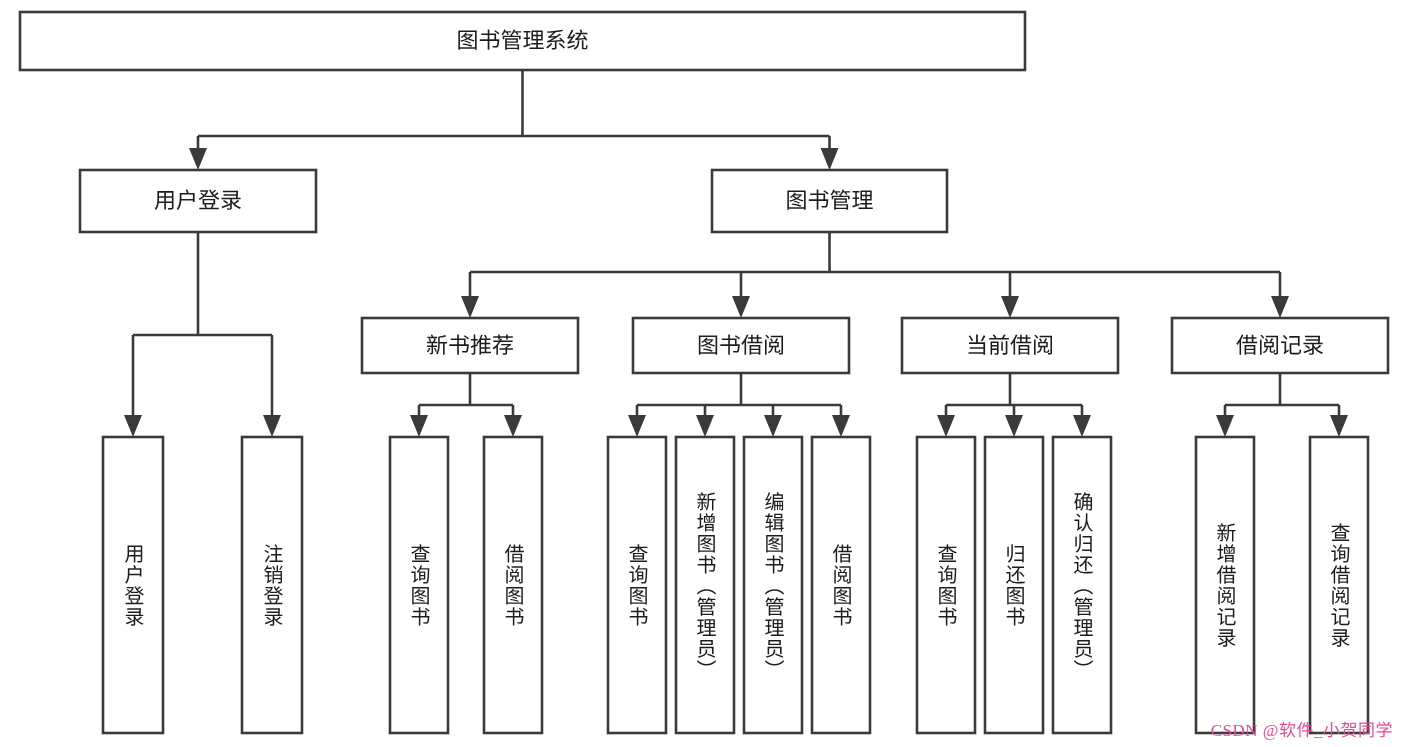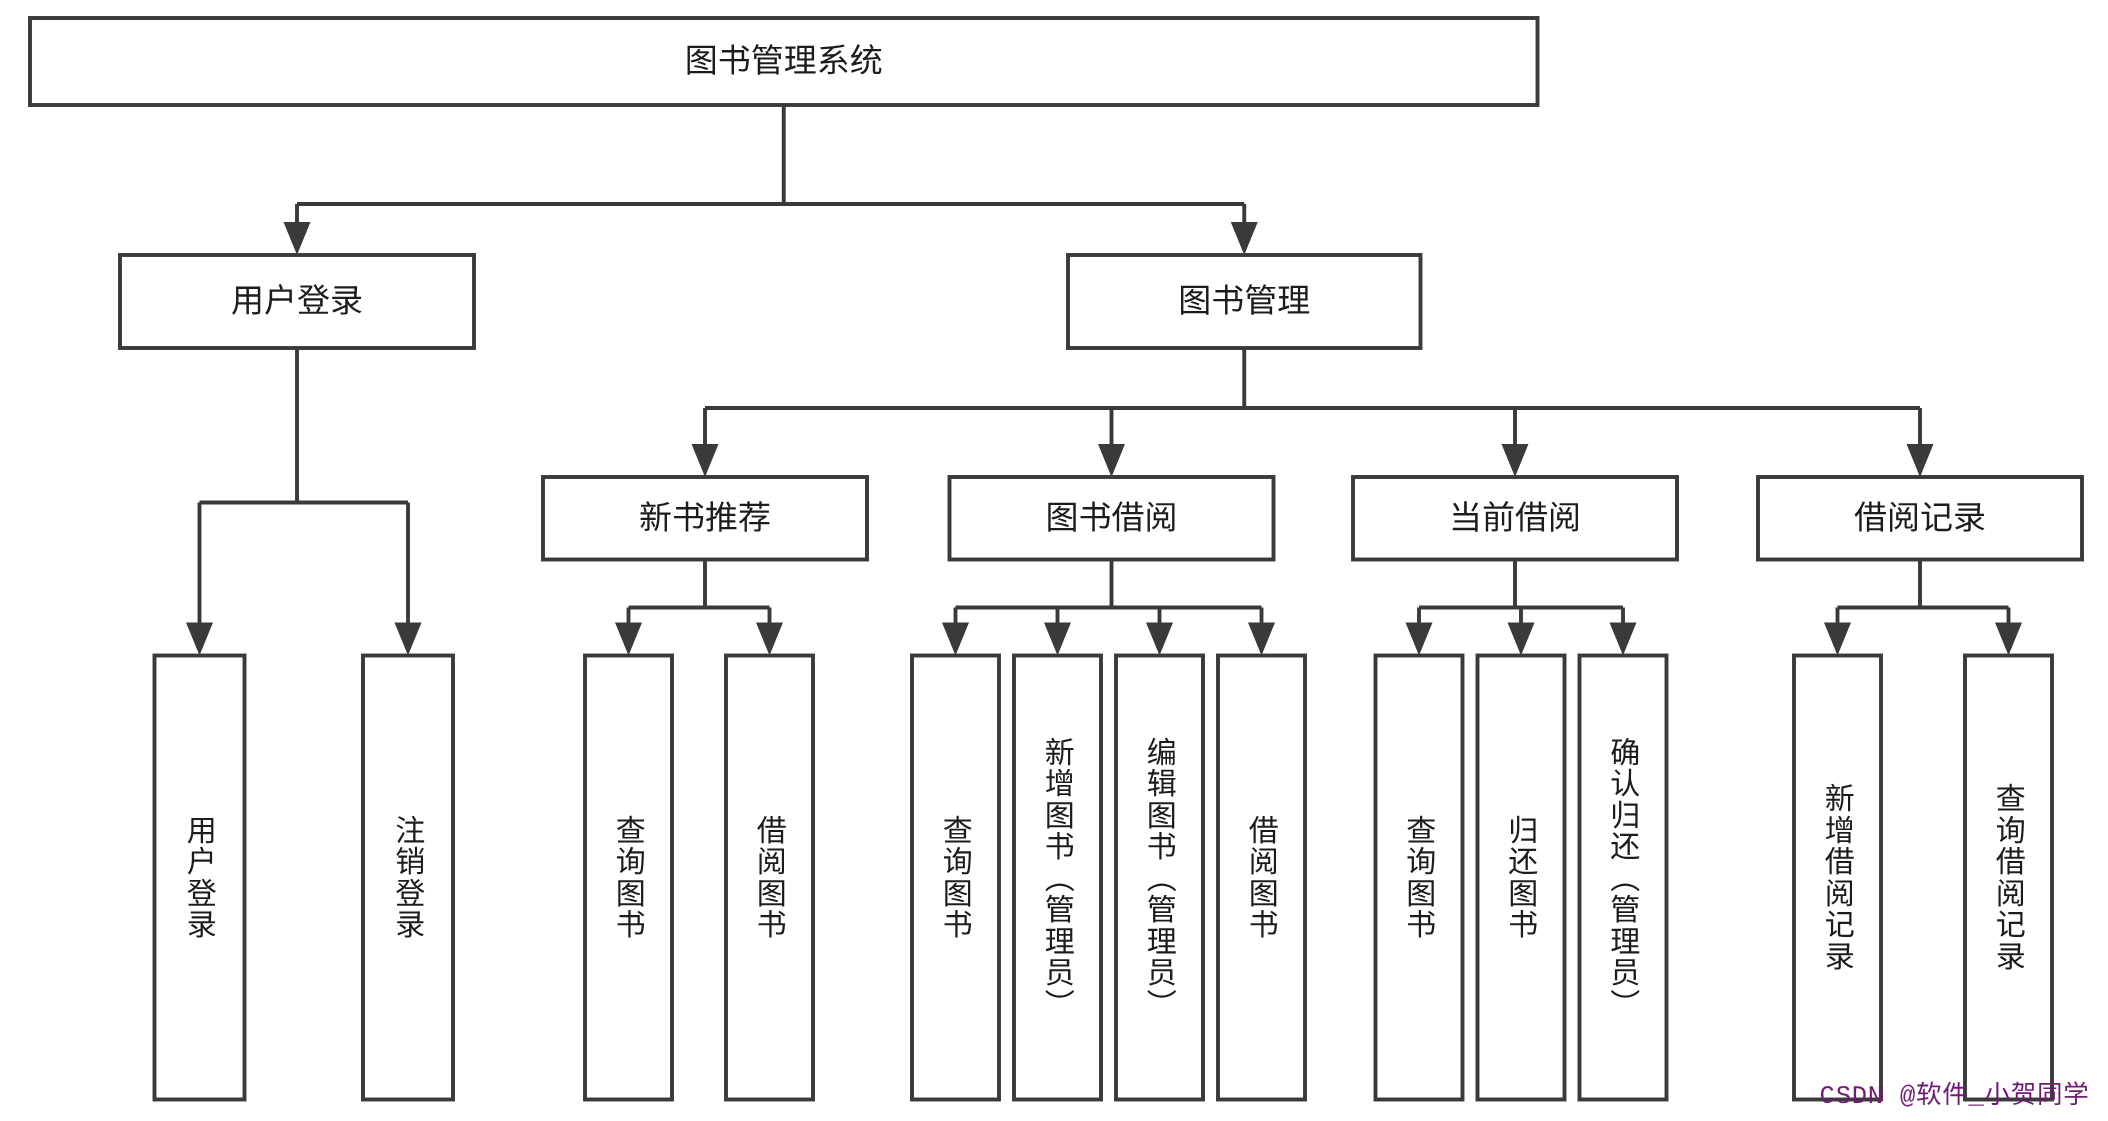--- a/index.html
+++ b/index.html
@@ -61,23 +61,23 @@
     align-items: center;
     justify-content: center;
     letter-spacing: 1px;
     pointer-events: none;
     text-align: center;
   }
   .watermark {
     position: absolute;
     right: 12px;
     bottom: 6px;
-    font-family: Liberation Mono, monospace;
+    font-family: Liberation Serif, serif;
     font-size: 17px;
-    color: #701a75;
+    color: #ec4899;
     letter-spacing: 0.5px;
     white-space: nowrap;
   }
 </style>
 </head>
 <body>
 
 <div id="diagram-root">
   <svg class="diagram-canvas" viewBox="0 0 1405 747">
     <g id="edges-layer">

